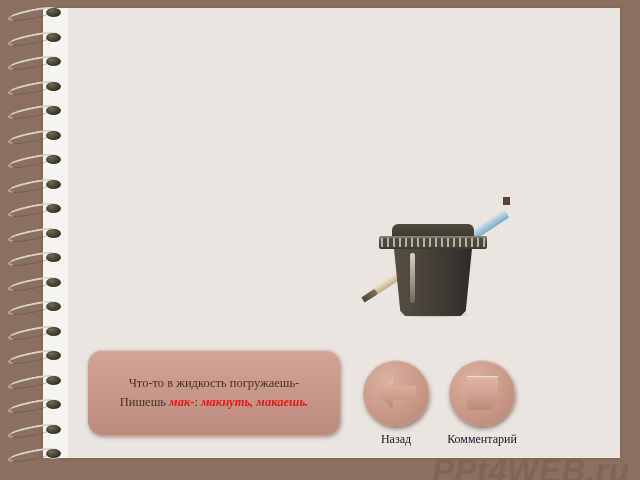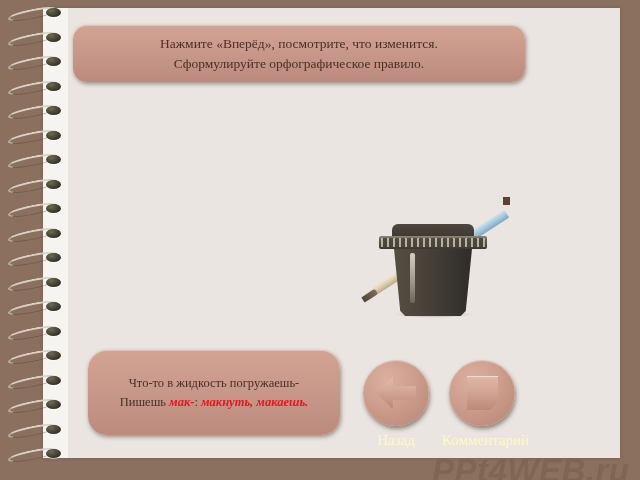--- a/index.html
+++ b/index.html
@@ -108,21 +108,20 @@
   #top-box .tline { display: block; }
 
   #bottom-box {
     left: 88px;
     top: 350px;
     width: 252px;
     height: 85px;
     font-size: 12.5px;
     line-height: 1.5;
     padding: 0 8px;
-    border-radius: 19px;
   }
   #bottom-box .tline { display: block; white-space: nowrap; }
   .red-i {
     color: #e8151a;
     font-style: italic;
     font-weight: bold;
   }
 
   
   #headline {
@@ -289,22 +288,22 @@
     width: 66px;
     height: 66px;
     margin: 0 auto;
     border-radius: 50%;
     background: radial-gradient(circle at 36% 30%, #dbb0a0 0%, #cd9d8d 45%, #b6836f 100%);
     box-shadow: 1px 3px 4px rgba(60,35,25,0.5),
                 inset 0 1px 1px rgba(255,255,255,0.4);
   }
   .navlabel {
     margin-top: 6px;
-    font-size: 15px;
-    color: #fef9c3;
+    font-size: 12px;
+    color: #0f172a;
     font-family: "Liberation Serif", serif;
     white-space: nowrap;
   }
   
   .arrow {
     position: absolute;
     left: 13px;
     top: 17px;
     width: 40px;
     height: 32px;
@@ -423,26 +422,20 @@
       <div class="coil" style="top: 424.5px;">
         <div class="coil-wire"></div>
         <div class="coil-hole"></div>
       </div>
       <div class="coil" style="top: 449px;">
         <div class="coil-wire"></div>
         <div class="coil-hole"></div>
       </div>
     </div>
 
-  <div class="infobox" id="top-box">
-    <div>
-      <span class="tline">Нажмите «Вперёд», посмотрите, что изменится.</span>
-      <span class="tline">Сформулируйте орфографическое правило.</span>
-    </div>
-  </div>
 
 
   <div id="illus">
     <div class="speck"></div>
     <div class="pen-blue"></div>
     <div class="pen-band"></div>
     <div class="pen-tan"></div>
     <div class="pen-nib"></div>
     <div class="well-shadow"></div>
     <div class="well-body"></div>

